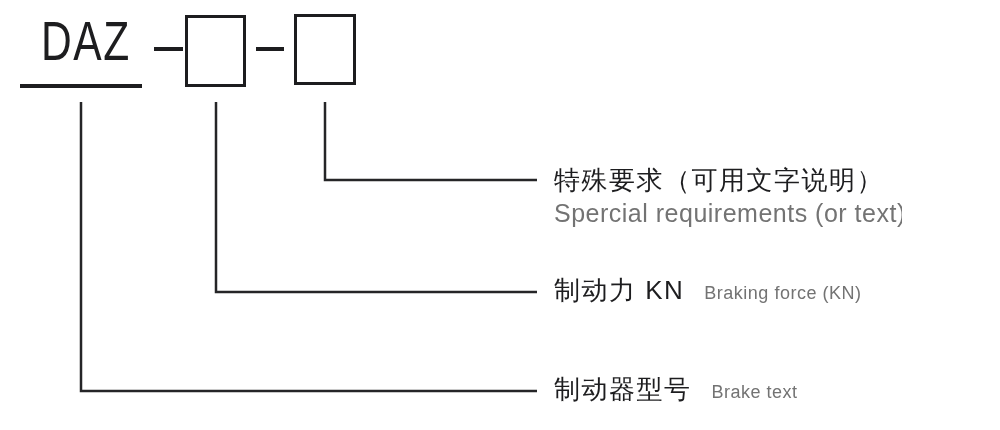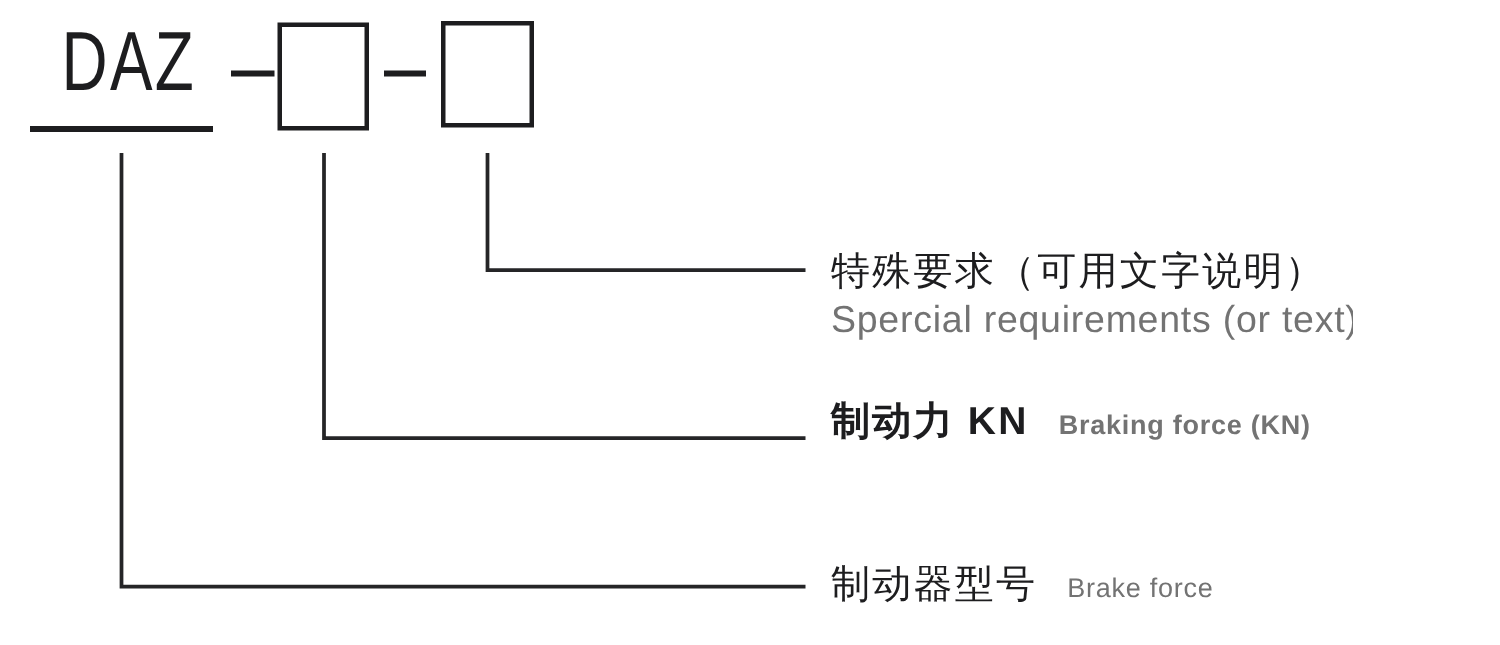--- a/index.html
+++ b/index.html
@@ -82,21 +82,21 @@
     letter-spacing: 0.5px;
     line-height: 30px;
     color: #737373;
   }
   .label-special { top: 162px; }
   .row {
     display: flex;
     align-items: baseline;
   }
   .row .en { margin-left: 20px; font-size: 18px; }
-  .label-force { top: 262px; font-weight: bold; }
+  .label-force { top: 272px; }
   .label-type { top: 371px; text-align: center; }
 </style>
 </head>
 <body>
 
 <div class="canvas">
 
   <div class="daz">DAZ</div>
   <div class="underline"></div>
 
@@ -116,16 +116,16 @@
     <div class="en">Spercial requirements (or text)</div>
   </div>
 
   <div class="label label-force row">
     <span class="zh">制动力 KN</span>
     <span class="en">Braking force (KN)</span>
   </div>
 
   <div class="label label-type row">
     <span class="zh">制动器型号</span>
-    <span class="en">Brake force</span>
+    <span class="en">Brake text</span>
   </div>
 
 </div>
 
 </body></html>

